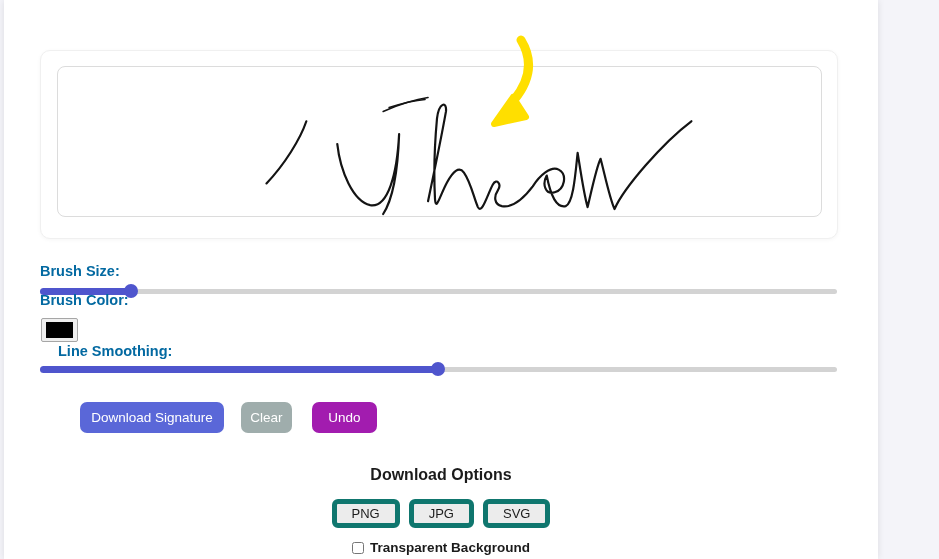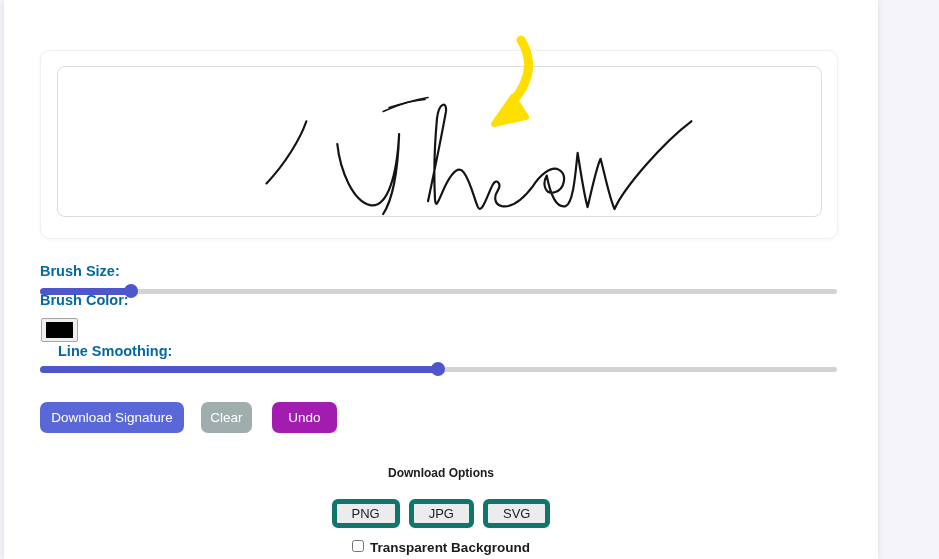--- a/index.html
+++ b/index.html
@@ -85,43 +85,44 @@
     padding: 3px 4px; cursor: pointer;
   }
   .color-swatch { width: 100%; height: 100%; }
   
   .btn-row { position: absolute; left: 36px; top: 402px; display: flex; }
   .btn {
     height: 31px; border: none; border-radius: 7px;
     color: #ffffff; font-size: 13.5px; font-weight: 500;
     font-family: "Liberation Sans", sans-serif;
     cursor: pointer;
+    margin-left: 40px;
   }
   .btn-download { width: 144px; }
   .btn-clear { width: 51px; margin-left: 17px; }
   .btn-undo { width: 65px; margin-left: 20px; }
   
   .dl-title {
     position: absolute; top: 466px; left: 0; right: 0;
-    text-align: center; font-size: 12px; font-weight: bold; color: #1b1b1b;
+    text-align: center; font-size: 16px; font-weight: bold; color: #1b1b1b;
   }
   .format-row {
     position: absolute; top: 499px; left: 0; right: 0;
     display: flex; justify-content: center; gap: 9px;
   }
   .fmt {
     height: 29px; padding: 0 15px;
     background: #ececec; border: 5px solid #0f766e; border-radius: 6px;
     font-size: 13px; color: #1c1c1c;
     font-family: "Liberation Sans", sans-serif;
     cursor: pointer;
   }
   .chk-row {
     position: absolute; top: 540px; left: 0; right: 0;
-    display: flex; justify-content: center; align-items: flex-start; gap: 6px;
+    display: flex; justify-content: center; align-items: center; gap: 6px;
     font-size: 13.5px; font-weight: bold; color: #1b1b1b;
     cursor: pointer;
   }
   .chk-row input { width: 12px; height: 12px; margin: 0; }
 </style>
 </head>
 <body>
 
 <div class="card">
 

